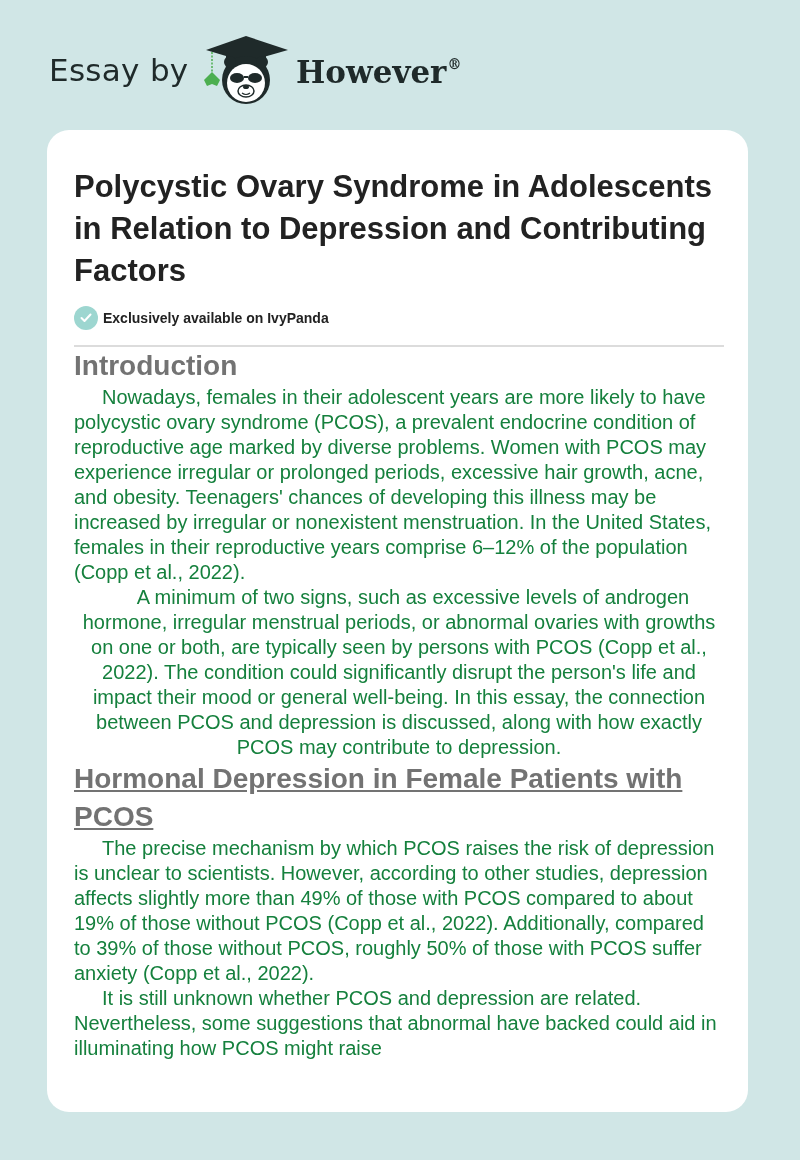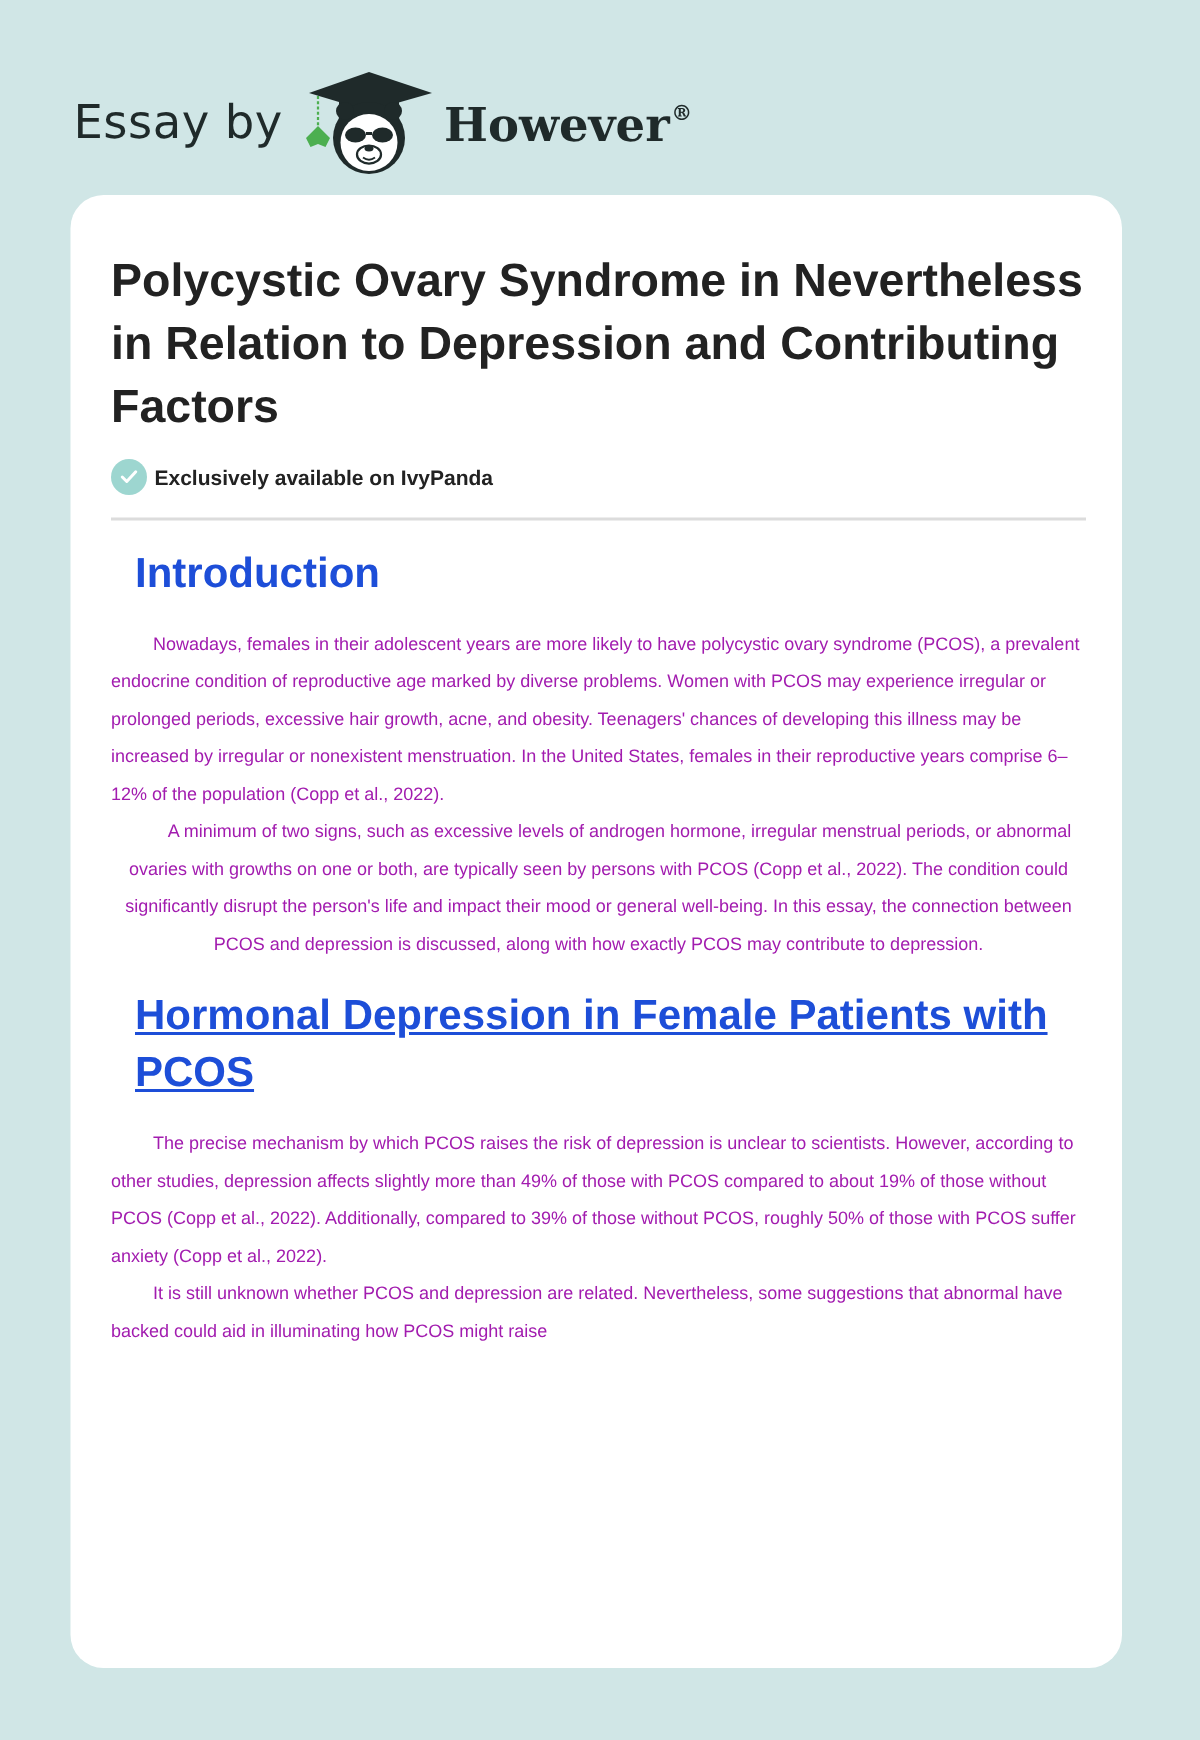--- a/index.html
+++ b/index.html
@@ -3,21 +3,21 @@
 <meta charset="utf-8">
 <style>
   html, body { margin: 0; padding: 0; }
   body {
     width: 800px; height: 1160px; overflow: hidden;
     background: #d0e6e6;
     font-family: "Liberation Sans", sans-serif;
     color: #222;
   }
   .header {
-    position: absolute; left: 0; top: 12px; width: 760px; height: 130px;
+    position: absolute; left: 0; top: 0; width: 760px; height: 130px;
   }
   .brand-prefix {
     position: absolute; left: 49px; top: 52px;
     font-family: "DejaVu Sans", sans-serif;
     font-size: 31px; color: #1f2a2a; letter-spacing: 0.3px;
   }
   .logo-icon {
     position: absolute; left: 200px; top: 36px; width: 92px; height: 72px;
   }
   .brand-name {
@@ -36,26 +36,26 @@
     font-size: 31px; line-height: 42px; font-weight: bold; color: #222;
   }
   .badge { display: flex; align-items: center; margin-top: 14px; height: 24px; }
   .badge-icon {
     width: 24px; height: 24px; border-radius: 50%; background: #9dd6d0;
     display: flex; align-items: center; justify-content: center; margin-right: 5px;
   }
   .badge-text { font-size: 14px; font-weight: bold; color: #222; text-align: center; }
   .divider { height: 2px; background: #dcdcdc; margin-top: 15px; width: 650px; }
   h2.section {
-    margin: 16px; font-size: 28px; font-weight: bold; line-height: 38px; color: #1d4ed8;
+    margin: 0; font-size: 28px; font-weight: bold; line-height: 38px; color: #737373;
   }
   .sec-intro { margin-top: 22px; }
   .sec-hormonal { margin-top: 21px; text-decoration: underline; }
   p.para {
-    margin: 0; font-size: 12px; line-height: 25px; text-indent: 28px; color: #a21caf;
+    margin: 0; font-size: 20px; line-height: 25px; text-indent: 28px; color: #15803d;
   }
   .p1 { margin-top: 22px; }
   .p2 { margin-top: 15px; text-align: center; }
   .p3 { margin-top: 25px; }
   .p4 { margin-top: 15px; }
 </style>
 </head>
 <body>
 
 <div class="header">
@@ -81,21 +81,21 @@
       <ellipse cx="46" cy="55" rx="8" ry="6" fill="none" stroke="#1f2a2a" stroke-width="1.5"></ellipse>
       <ellipse cx="46" cy="51" rx="3" ry="2" fill="#1f2a2a"></ellipse>
       <path d="M42,57 Q46,60 50,57" fill="none" stroke="#1f2a2a" stroke-width="1.2"></path>
     </svg>
   </span>
   <span class="brand-name"><span>However</span><sup>®</sup></span>
 </div>
 
 <div class="card">
   <div class="content">
-    <h1 class="title">Polycystic Ovary Syndrome in Nevertheless in Relation to Depression and Contributing Factors</h1>
+    <h1 class="title">Polycystic Ovary Syndrome in Adolescents in Relation to Depression and Contributing Factors</h1>
 
     <div class="badge">
       <span class="badge-icon">
         <svg width="12" height="10" viewBox="0 0 12 10">
           <polyline points="1.5,5 4.5,8 10.5,1.5" fill="none" stroke="#ffffff" stroke-width="2" stroke-linecap="round" stroke-linejoin="round"></polyline>
         </svg>
       </span>
       <span class="badge-text">Exclusively available on IvyPanda</span>
     </div>
 

